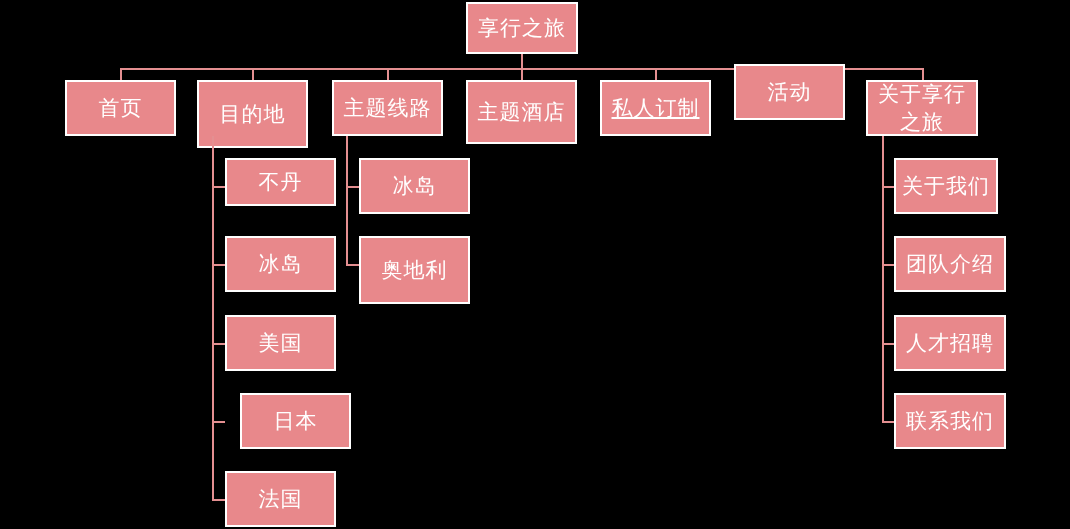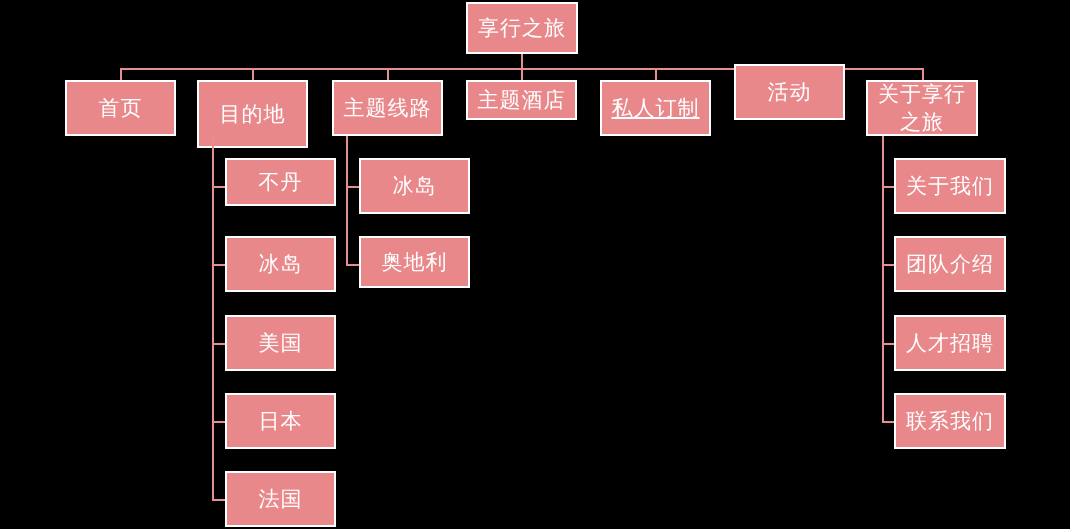--- a/index.html
+++ b/index.html
@@ -66,49 +66,49 @@
   <div class="connector v" style="left:252px; top:68px; height:12px;"></div>
   <div class="connector v" style="left:387px; top:68px; height:12px;"></div>
   <div class="connector v" style="left:521px; top:68px; height:12px;"></div>
   <div class="connector v" style="left:655px; top:68px; height:12px;"></div>
   <div class="connector v" style="left:789px; top:68px; height:12px;"></div>
   <div class="connector v" style="left:922px; top:68px; height:12px;"></div>
 
   <div class="node" style="left:65px; top:80px; width:111px; height:56px;">首页</div>
   <div class="node" style="left:197px; top:80px; width:111px; height:68px;">目的地</div>
   <div class="node" style="left:332px; top:80px; width:111px; height:56px;">主题线路</div>
-  <div class="node" style="left:466px; top:80px; width:111px; height:40px;text-align:center;">主题酒店</div>
+  <div class="node" style="left:466px; top:80px; width:111px; height:64px;text-align:center;">主题酒店</div>
   <div class="node" style="left:600px; top:80px; width:111px; height:56px;text-decoration:underline;">私人订制</div>
   <div class="node" style="left:734px; top:64px; width:111px; height:56px;">活动</div>
   <div class="node" style="left:866px; top:80px; width:112px; height:56px;">关于享行之旅</div>
 
   <div class="connector v" style="left:212px; top:136px; height:363px;"></div>
   <div class="connector h" style="left:212px; top:186px; width:13px;"></div>
   <div class="connector h" style="left:212px; top:264px; width:13px;"></div>
   <div class="connector h" style="left:212px; top:343px; width:13px;"></div>
   <div class="connector h" style="left:212px; top:421px; width:13px;"></div>
   <div class="connector h" style="left:212px; top:499px; width:13px;"></div>
 
   <div class="node" style="left:225px; top:158px; width:111px; height:48px;">不丹</div>
   <div class="node" style="left:225px; top:236px; width:111px; height:56px;">冰岛</div>
   <div class="node" style="left:225px; top:315px; width:111px; height:56px;">美国</div>
-  <div class="node" style="left:225px; top:393px; width:111px; height:56px;">日本</div>
+  <div class="node" style="left:240px; top:393px; width:111px; height:56px;">日本</div>
   <div class="node" style="left:225px; top:471px; width:111px; height:56px;">法国</div>
 
   <div class="connector v" style="left:346px; top:136px; height:129px;"></div>
   <div class="connector h" style="left:346px; top:186px; width:13px;"></div>
   <div class="connector h" style="left:346px; top:264px; width:13px;"></div>
 
   <div class="node" style="left:359px; top:158px; width:111px; height:56px;">冰岛</div>
-  <div class="node" style="left:359px; top:236px; width:111px; height:52px;">奥地利</div>
+  <div class="node" style="left:359px; top:236px; width:111px; height:68px;">奥地利</div>
 
   <div class="connector v" style="left:882px; top:136px; height:286px;"></div>
   <div class="connector h" style="left:882px; top:186px; width:13px;"></div>
   <div class="connector h" style="left:882px; top:264px; width:13px;"></div>
   <div class="connector h" style="left:882px; top:343px; width:13px;"></div>
   <div class="connector h" style="left:882px; top:421px; width:13px;"></div>
 
-  <div class="node" style="left:894px; top:158px; width:112px; height:56px;">关于我们</div>
+  <div class="node" style="left:894px; top:158px; width:104px; height:56px;">关于我们</div>
   <div class="node" style="left:894px; top:236px; width:112px; height:56px;">团队介绍</div>
   <div class="node" style="left:894px; top:315px; width:112px; height:56px;">人才招聘</div>
   <div class="node" style="left:894px; top:393px; width:112px; height:56px;">联系我们</div>
 
 </div>
 
 </body></html>

